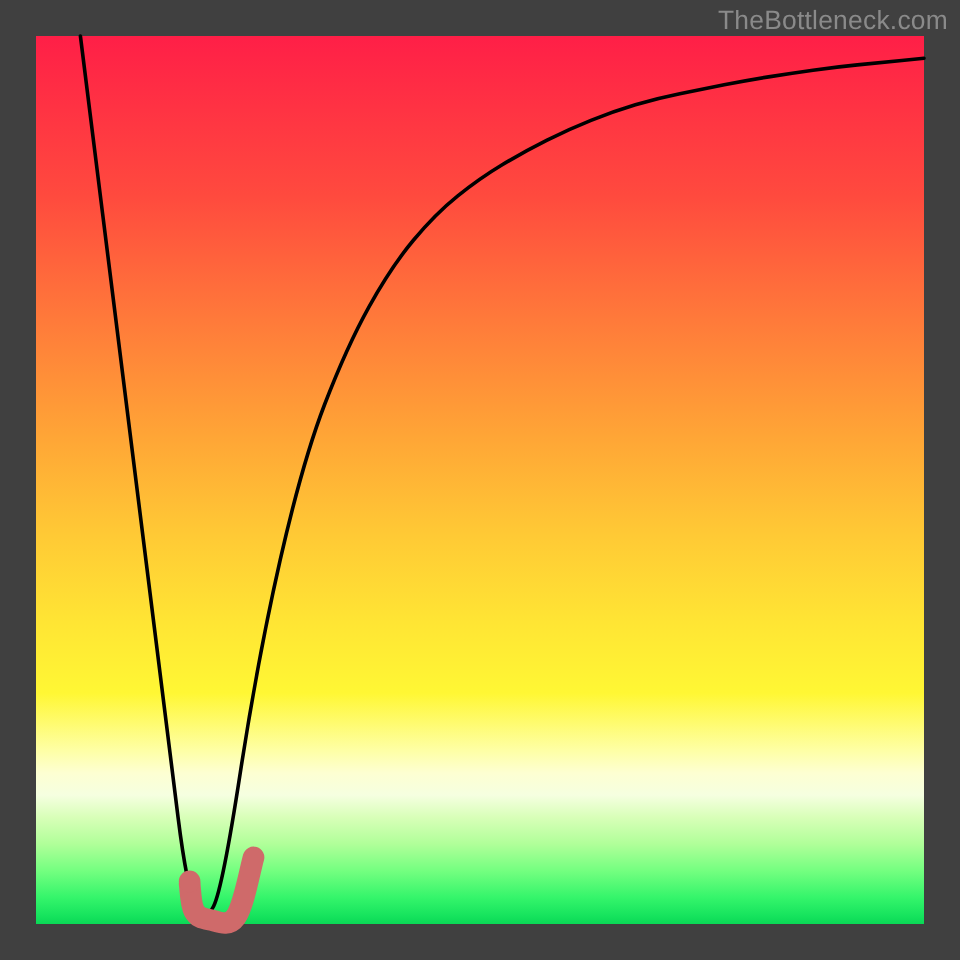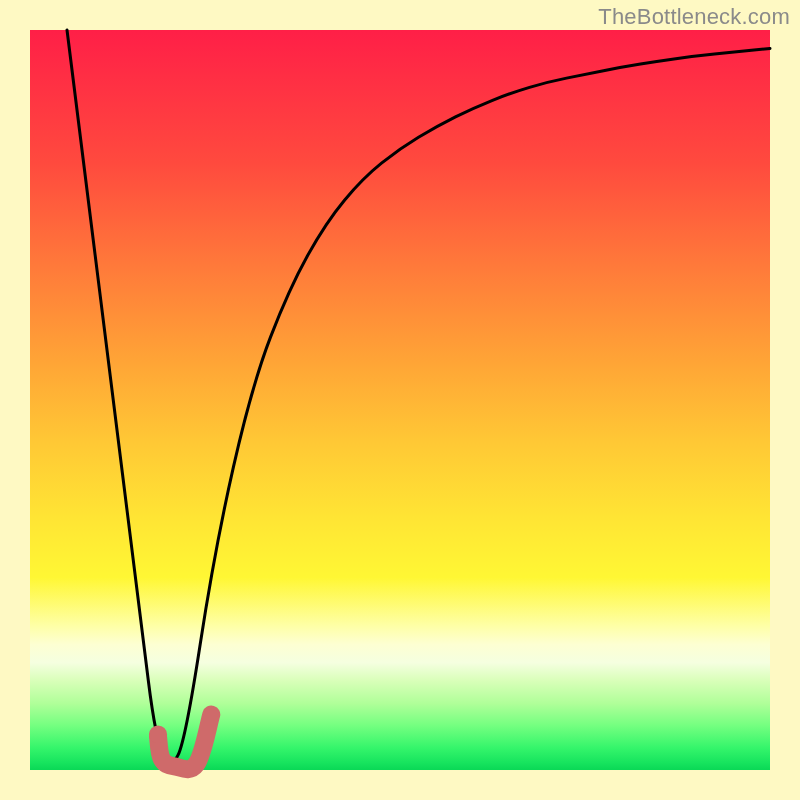--- a/index.html
+++ b/index.html
@@ -9,21 +9,21 @@
     height: 800px;
     background: #000;
     overflow: hidden;
   }
   .frame {
     position: absolute;
     top: 0;
     left: 0;
     width: 800px;
     height: 800px;
-    background: #fef9c3;
+    background: #404040;
   }
   .plot {
     position: absolute;
     top: 30px;
     left: 30px;
     width: 740px;
     height: 740px;
     background: linear-gradient(to bottom,
       #ff1f47 0%,
       #ff4a3e 18%,

